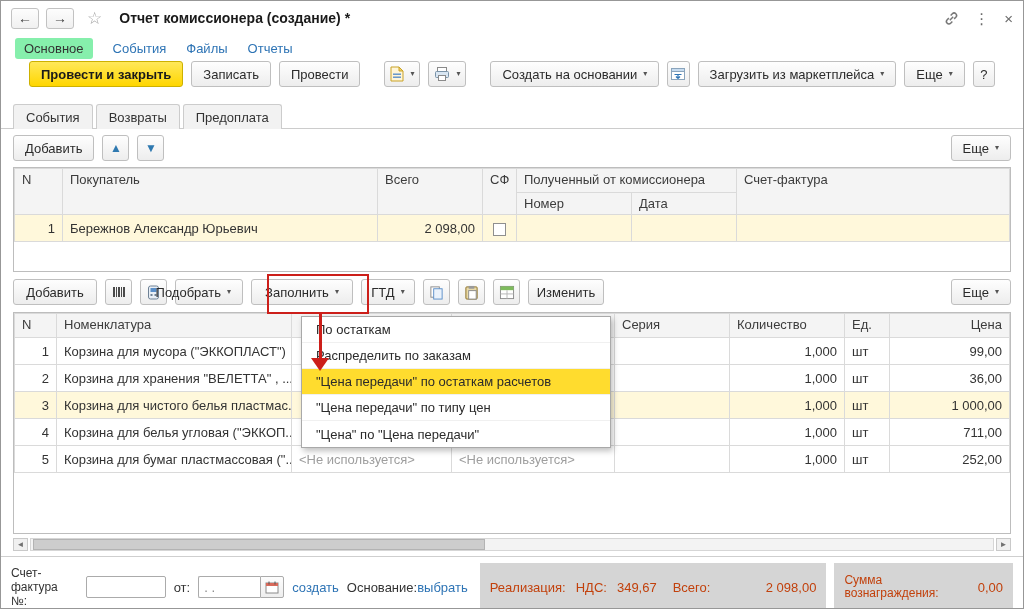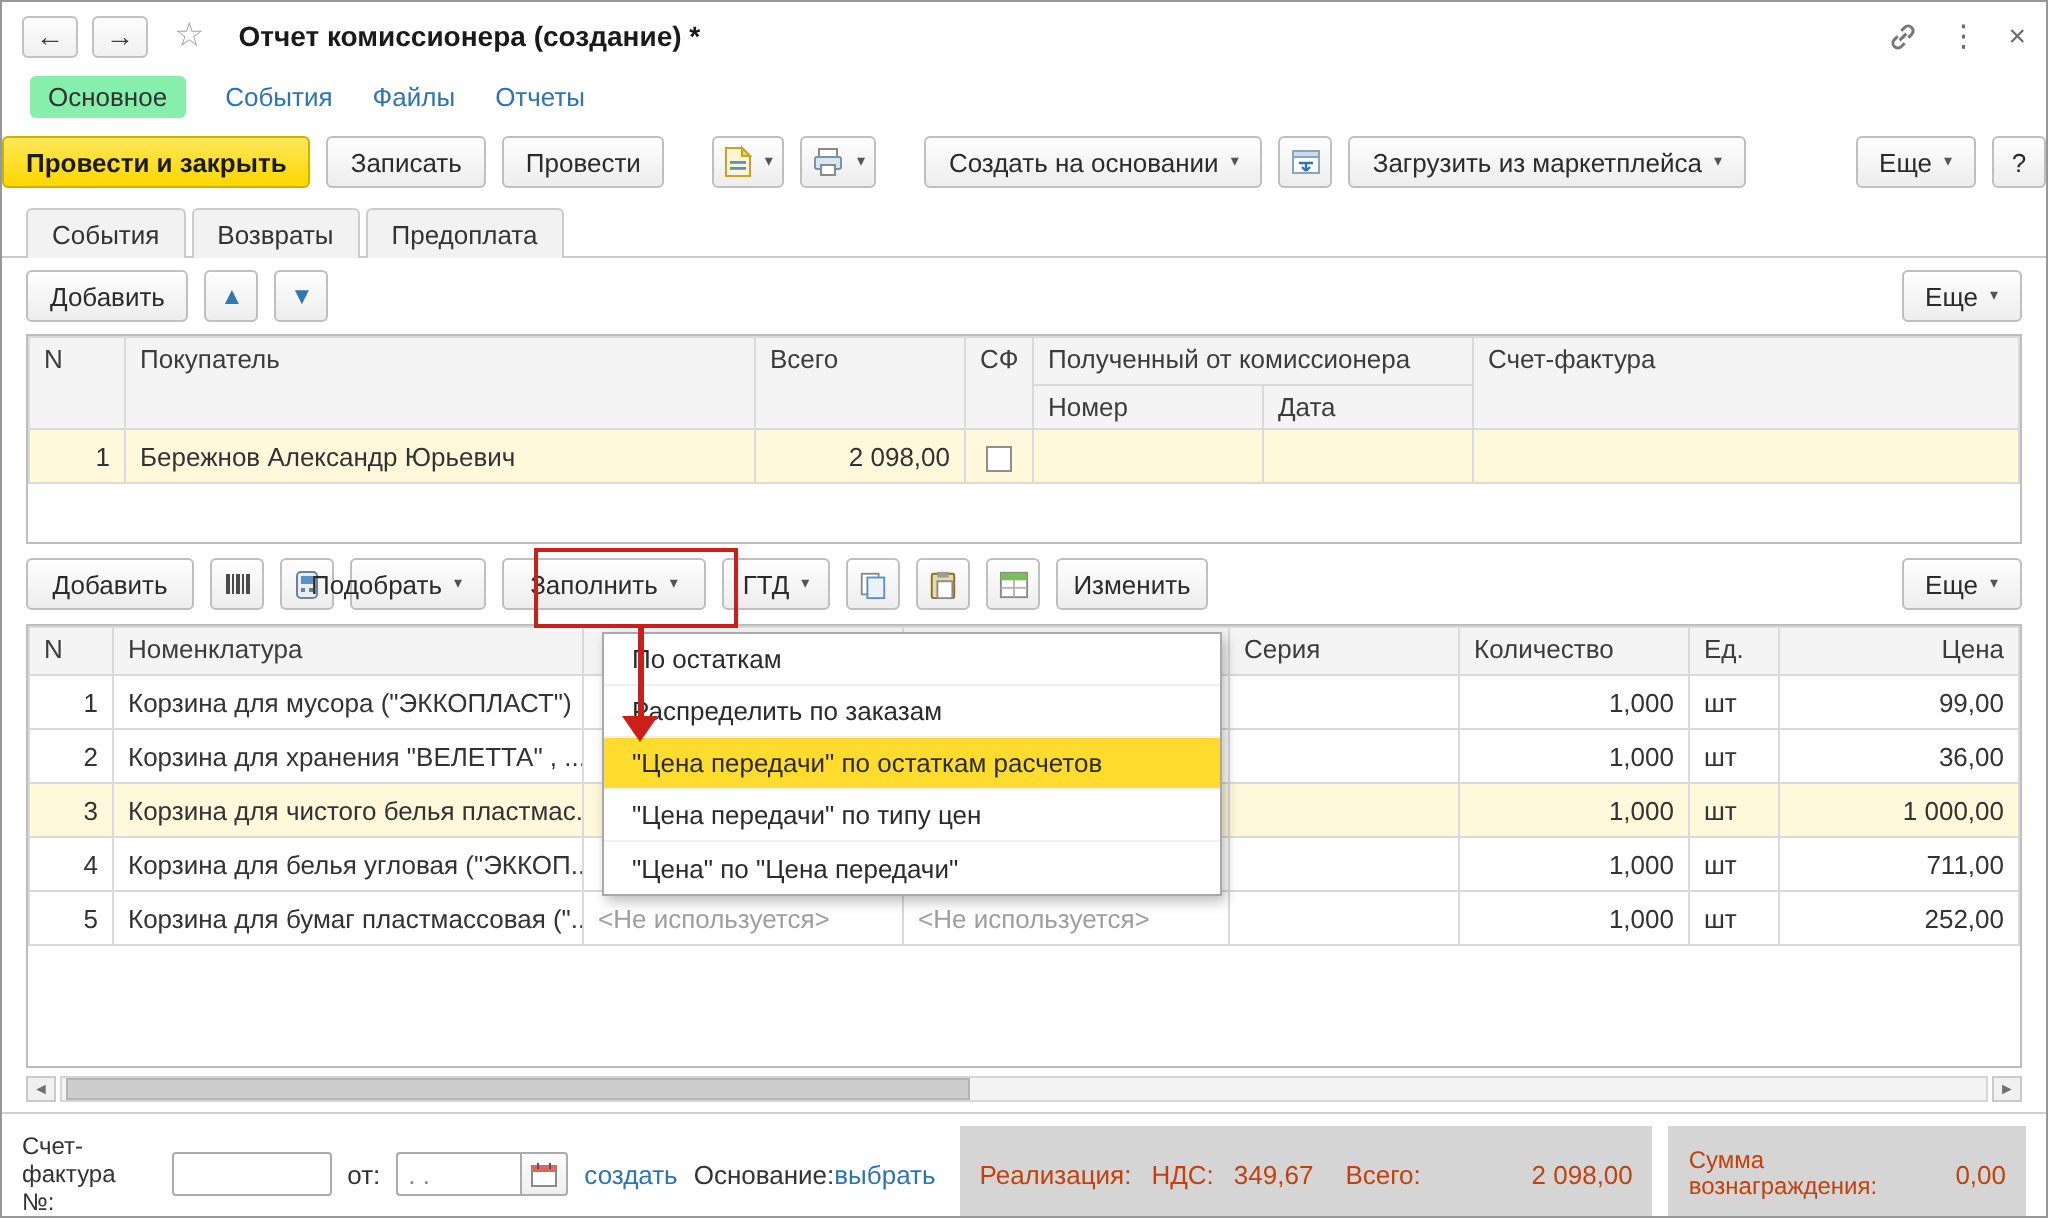--- a/index.html
+++ b/index.html
@@ -7,21 +7,21 @@
 .window{position:relative;width:1024px;height:609px;background:#fff;border:1px solid #979797;font-family:"Liberation Sans","DejaVu Sans",sans-serif;font-size:13px;color:#333;overflow:hidden;margin:0 auto}
 .titlebar{height:34px;display:flex;align-items:center;gap:7px;padding:0 10px}
 .navbtn{width:28px;height:21px;border:1px solid #C2C2C2;border-radius:3px;background:linear-gradient(#FDFDFD,#F0F0F0);color:#3D3D3D;font-size:14px;line-height:1;display:flex;align-items:center;justify-content:center;cursor:pointer}
 .star{color:#A6A6A6;font-size:17px;margin-left:6px;cursor:pointer}
 .wtitle{font-size:14px;font-weight:bold;color:#1A1A1A;margin-left:10px}
 .tb-right{margin-left:auto;display:flex;align-items:center;gap:15px;color:#6B6B6B}
 .tb-right .glyph{font-size:15px;cursor:pointer;line-height:1}
 .navrow{height:26px;display:flex;align-items:center;gap:20px;padding:0 14px}
 .navactive{background:#86efac;border-radius:3px;padding:3px 9px;color:#333}
 a.link{color:#2E74B5;cursor:pointer;font-size:13px}
-.toolbar{height:40px;display:flex;align-items:center;gap:8px;padding:0 0}
+.toolbar{height:40px;display:flex;gap:8px;padding:0 28px}
 .btn{height:26px;border:1px solid #BFBFBF;border-radius:3px;background:linear-gradient(#FEFEFE,#EDEDED);padding:0 11px;display:inline-flex;align-items:center;gap:6px;font:inherit;color:#2B2B2B;cursor:pointer;white-space:nowrap}
 .btn .caret{font-size:8px;color:#555;line-height:1}
 .btn.primary{background:linear-gradient(#FFE859,#FFD600);border-color:#CDB100;font-weight:bold;color:#1A1A1A}
 .btn.iconbtn{padding:0 5px}
 .btn.square{width:27px;justify-content:center;padding:0}
 .gap-l{margin-left:16px}
 .push{margin-left:auto}
 .tabsrow{height:28px;display:flex;align-items:flex-end;gap:3px;padding:0 12px;border-bottom:1px solid #CCC}
 .tab{height:25px;padding:0 12px;display:flex;align-items:center;background:#F2F2F2;border:1px solid #CCC;border-bottom:none;border-radius:3px 3px 0 0;margin-bottom:-1px;cursor:pointer;color:#333;white-space:nowrap}
 .tab.active{background:#fff;border-bottom:1px solid #fff}

